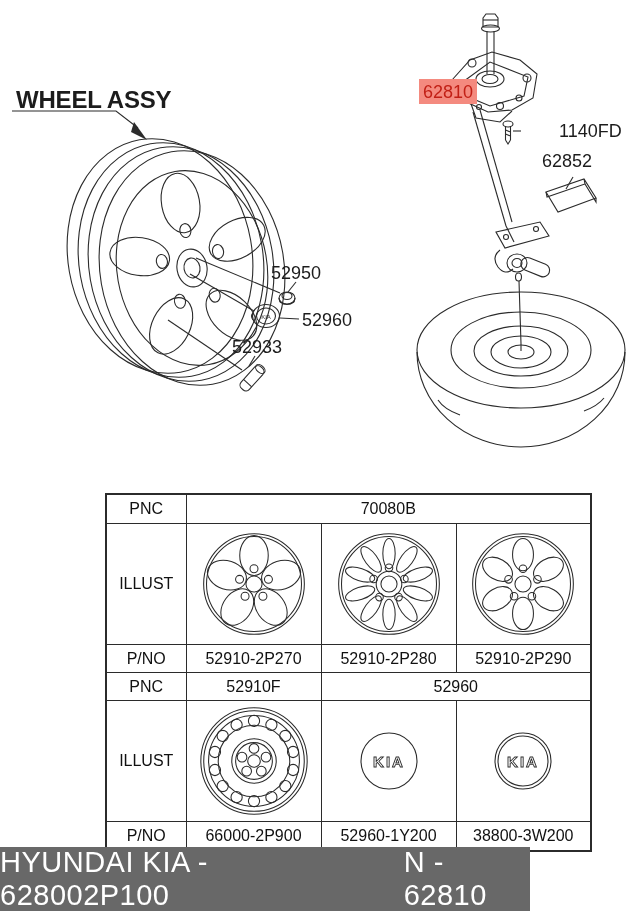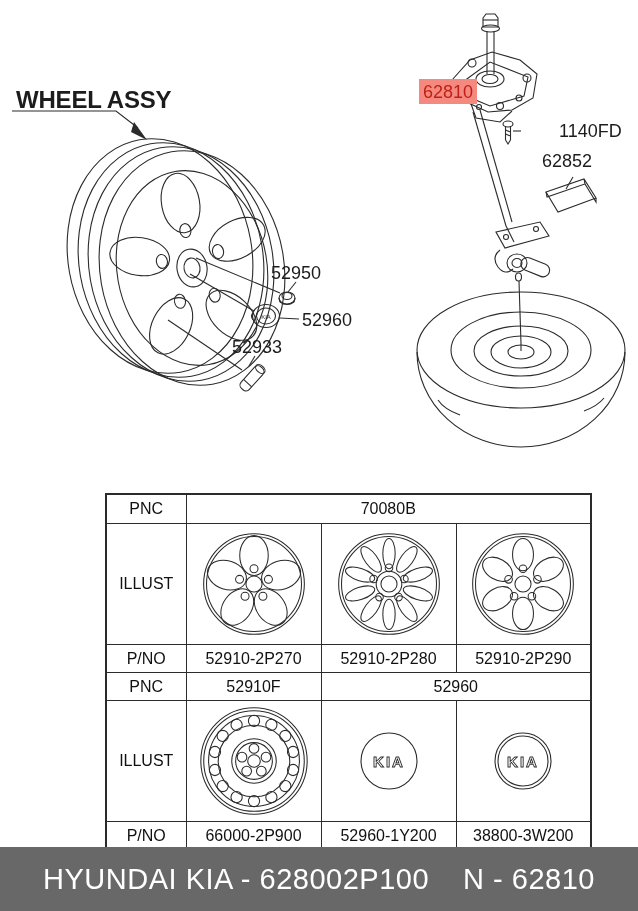--- a/index.html
+++ b/index.html
@@ -24,21 +24,21 @@
     margin-top:8px;
   }
   table.parts td{
     border:1px solid #2b2b2b;text-align:center;vertical-align:middle;
     font-size:16px;color:#111;padding:0;
   }
   tr.r-small td{height:27px;}
   tr.r-head td{height:28px;}
   tr.r-illust td{height:120px;}
   .footer{
-    position:absolute;left:0;top:847px;width:638px;height:64px;background:#686868;
+    position:absolute;left:0;top:847px;width:530px;height:64px;background:#686868;
     display:flex;align-items:center;justify-content:center;gap:34px;
     color:#ffffff;font-size:29px;letter-spacing:0.5px;
   }
   svg{display:block;margin:0 auto;}
   .ln{stroke:#2b2b2b;fill:none;stroke-width:1.1;}
 </style>
 </head>
 <body>
 
 <svg class="diagram-svg" width="638" height="847" viewBox="0 0 638 847">

